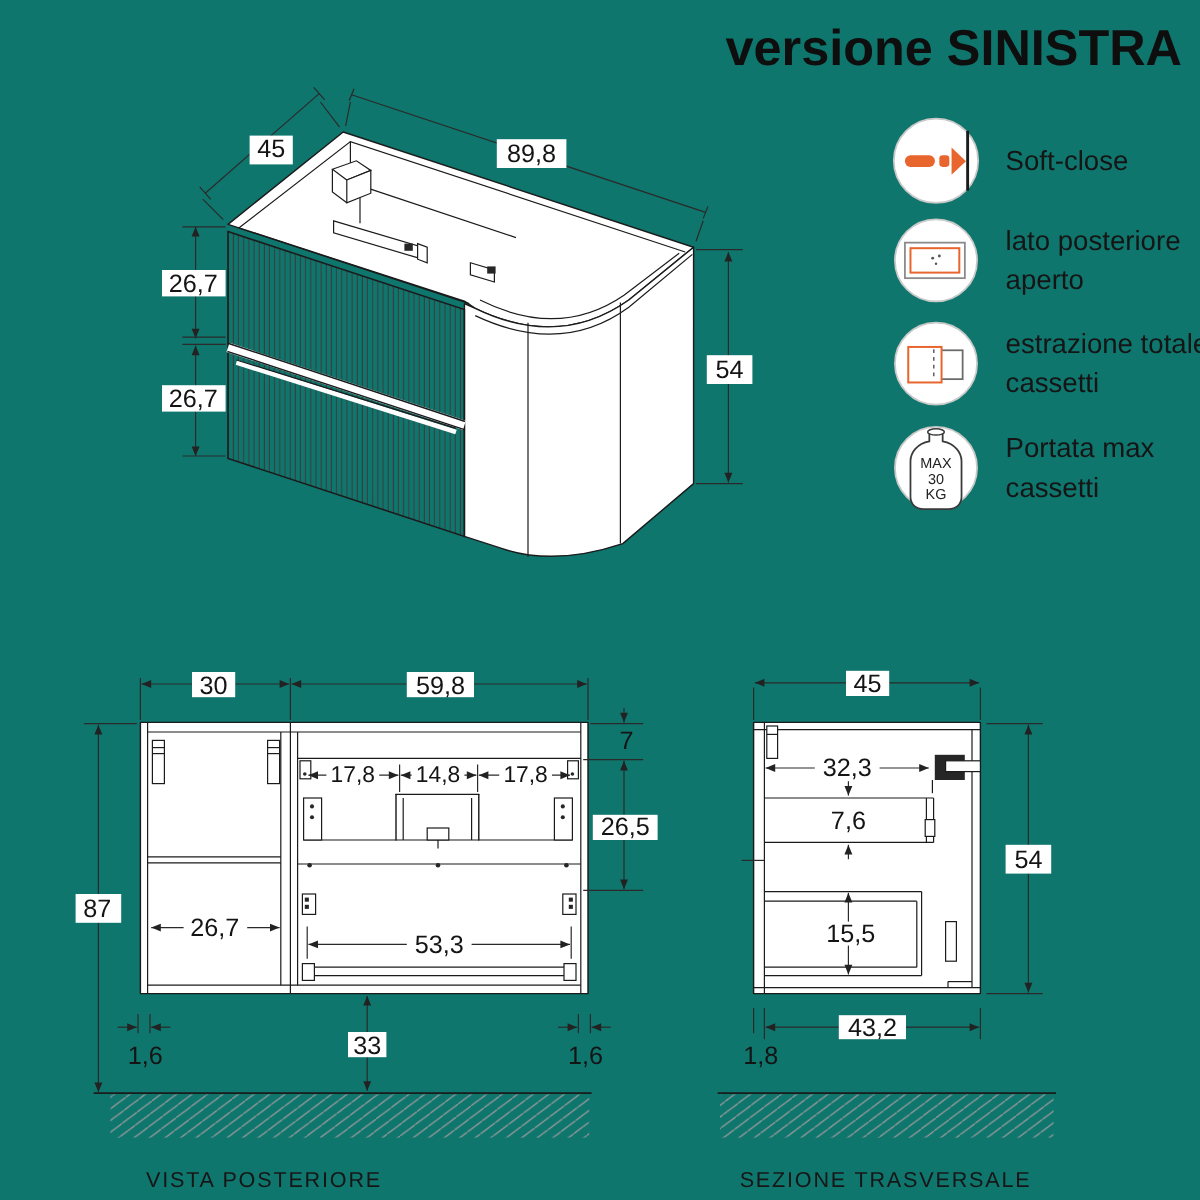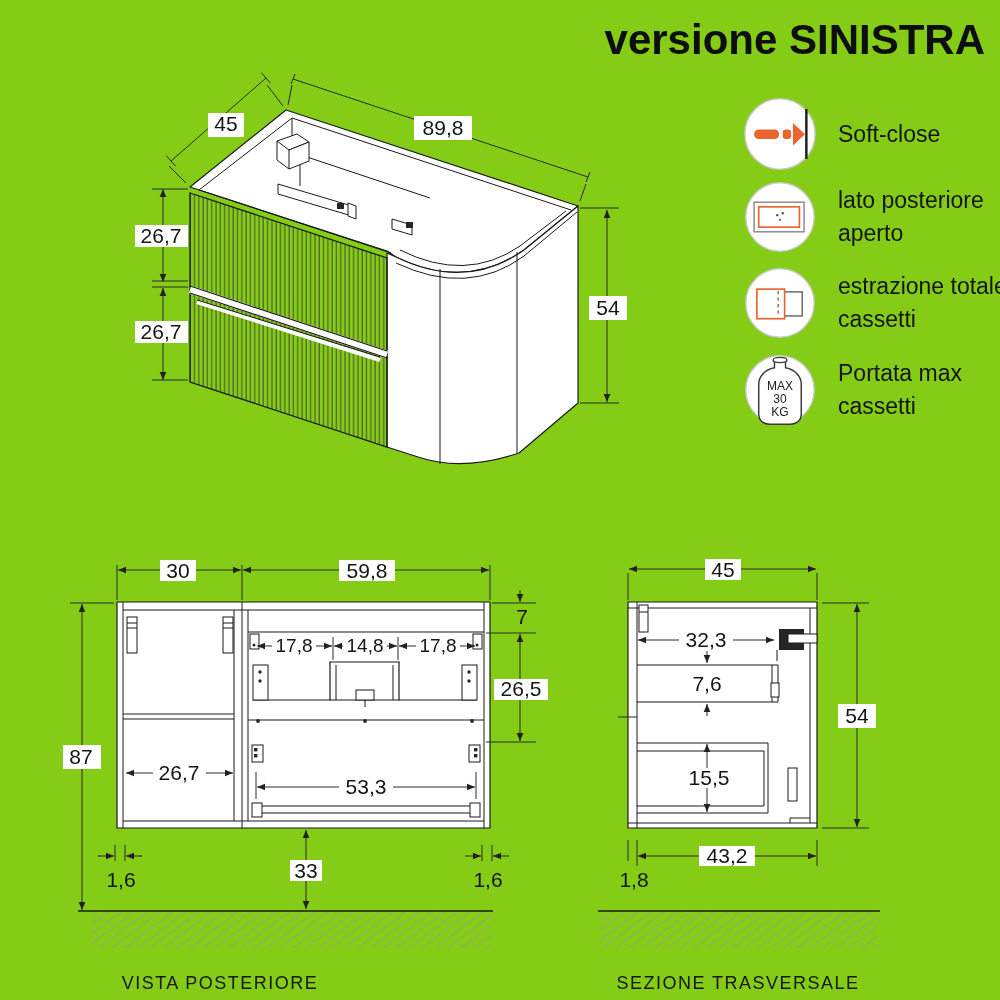--- a/index.html
+++ b/index.html
@@ -3,21 +3,21 @@
 <meta charset="utf-8">
 <style>
   :root{
     --accent-orange:#e8662e;
     --line-black:#1b1b1b;
     --dim-gray:#2a2a2a;
     --circle-border:#c9c9c9;
     --hatch-gray:#9a9a9a;
   }
   html,body{margin:0;padding:0;background:#fff;}
-  .sheet{position:relative;width:1000px;height:1000px;background:#84cc16;overflow:hidden;
+  .sheet{position:relative;width:1000px;height:1000px;background:#0f766e;overflow:hidden;
          font-family:"Liberation Sans","DejaVu Sans",sans-serif;color:#111;}
   .page-title{position:absolute;top:16px;right:15px;font-size:42px;font-weight:700;
               letter-spacing:0;color:#0e0e0e;white-space:nowrap;}
   .drawing-svg{position:absolute;left:0;top:0;}
   .feature-row{position:absolute;left:743px;display:flex;align-items:center;gap:21px;}
   .feature-label{width:196px;font-size:23px;line-height:33px;color:#151515;}
   .icon-circle{display:block;}
   
   .ln{stroke:var(--line-black);stroke-width:1.2;fill:none;stroke-linejoin:round;stroke-linecap:round;}
   .lnt{stroke:var(--line-black);stroke-width:1;fill:none;}

